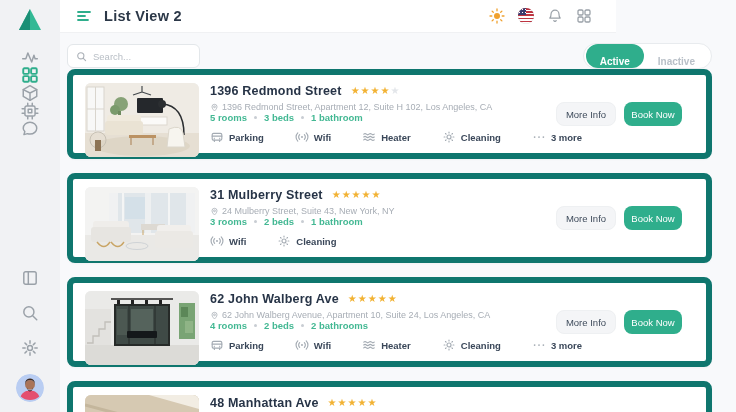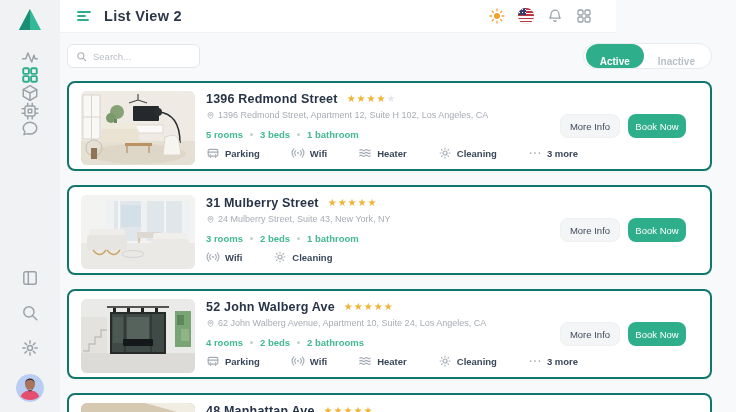--- a/index.html
+++ b/index.html
@@ -29,47 +29,47 @@
   .h-icon.sun { color:#f0a12f; }
   .flag { width:16px; height:16px; border-radius:50%;
           background:repeating-linear-gradient(#bf3441 0 1.6px, #fff 1.6px 3.2px);
           position:relative; overflow:hidden; box-shadow:inset 0 0 0 .5px rgba(0,0,0,.12); cursor:pointer; }
   .flag::after { content:""; position:absolute; left:0; top:0; width:8px; height:7px; background:#3c3b6e;
                  background-image:radial-gradient(#fff 14%, transparent 16%); background-size:3px 3px; }
 
   
   .content { position:absolute; left:60px; top:33px; width:676px; height:379px;
              padding:10px 24px 0 7px; overflow:hidden; }
-  .toolbar { display:flex; align-items:center; justify-content:space-between; margin-bottom:12px; }
+  .toolbar { display:flex; align-items:center; justify-content:space-between; margin-bottom:0; }
   .search-box { width:133px; height:24px; background:#fff; border:1px solid #e3e7ea; border-radius:6px;
                 display:flex; align-items:center; padding:0 8px; gap:6px; }
   .search-box svg { width:11px; height:11px; color:#aab0b7; flex:none; }
   .search-box input { border:none; outline:none; width:100%; font-size:9.5px; color:#5a6473; background:transparent;
                       font-family:"Liberation Sans", sans-serif; }
   .search-box input::placeholder { color:#b8bec5; }
   .toggle { display:flex; align-items:center; background:#fff; border:1px solid #e8ebee; border-radius:14px;
             height:26px; padding:2px; }
   .toggle .seg { height:22px; border:none; border-radius:12px; padding:12px 14px; font-size:10px; cursor:pointer;
                  font-family:"Liberation Sans", sans-serif; background:transparent; color:#b9c0c8; font-weight:600;}
   .toggle .seg.on { background:#2fae8c; color:#fff; }
 
   
-  .card { position:relative; height:90px; background:#fff; border:2px solid #0f766e; border-radius:8px;
+  .card { position:relative; height:90px; background:#fff; border:6px solid #0f766e; border-radius:8px;
           margin-bottom:14px; padding:8px 12px; display:flex; box-shadow:0 1px 2px rgba(25,35,45,.03); }
   .photo { width:114px; height:74px; border-radius:6px; overflow:hidden; flex:none; background:#eee; }
   .photo svg { display:block; width:114px; height:74px; }
   .card-body { margin-left:11px; flex:1; position:relative; }
   .title-row { display:flex; align-items:center; gap:9px; margin-top:1px; }
   .name { font-size:12.5px; font-weight:700; color:#273447; letter-spacing:.2px; }
   .stars { display:flex; gap:1px; }
   .star { font-size:10px; line-height:10px; color:#e3e6ea; }
   .star.filled { color:#f2b233; }
   .address { display:flex; align-items:center; gap:3px; margin-top:4px; font-size:9px; color:#a7adb5; }
   .address svg { width:9px; height:9px; color:#a7adb5; flex:none; }
-  .stats { display:flex; align-items:center; gap:7px; margin-top:9px; font-size:9.5px; font-weight:600; color:#43b893; }
+  .stats { display:flex; align-items:center; gap:7px; font-size:9.5px; font-weight:600; color:#43b893; }
   .stats .dot { width:3px; height:3px; border-radius:50%; background:#c8cdd3; }
   .amenities { position:absolute; left:0; bottom:1px; display:flex; align-items:center; gap:31px;
                font-size:9.5px; font-weight:700; color:#3a4759; }
   .amenity { display:flex; align-items:center; gap:5px; }
   .aicon { width:14px; height:14px; color:#a4abb3; display:inline-flex; }
   .aicon svg { width:14px; height:14px; display:block; }
   .card-actions { position:absolute; right:12px; top:50%; transform:translateY(-50%); display:flex; gap:8px; }
   .btn { height:24px; border-radius:8px; font-size:9.5px; cursor:pointer; font-family:"Liberation Sans", sans-serif; }
   .btn-more { width:60px; background:#f4f5f7; border:1px solid #eef0f2; color:#3e4b5b; }
   .btn-book { width:58px; background:#2fae8c; border:none; color:#fff; }
@@ -379,21 +379,21 @@
               <rect x="42" y="40" width="30" height="7" rx="1" fill="#14181a"></rect>
               <rect x="0" y="18" width="26" height="36" fill="#e3e2df"></rect>
               <path d="M2 52h6v-7h6v-7h6v-7h6" fill="none" stroke="#c2c0bb" stroke-width="1.4"></path>
               <rect x="94" y="12" width="16" height="36" fill="#79a474"></rect>
               <rect x="96" y="16" width="7" height="10" fill="#5c8758"></rect>
               <rect x="100" y="30" width="8" height="12" fill="#8fb486"></rect>
             </svg>
           </div>
     <div class="card-body">
       <div class="title-row">
-        <span class="name">52 John Walberg Ave</span>
+        <span class="name">62 John Walberg Ave</span>
         <span class="stars">
                 <span class="star filled">★</span>
                 <span class="star filled">★</span>
                 <span class="star filled">★</span>
                 <span class="star filled">★</span>
                 <span class="star filled">★</span>
               </span>
       </div>
       <div class="address">
         <svg viewBox="0 0 16 16" fill="none" stroke="currentColor" stroke-width="1.4">

